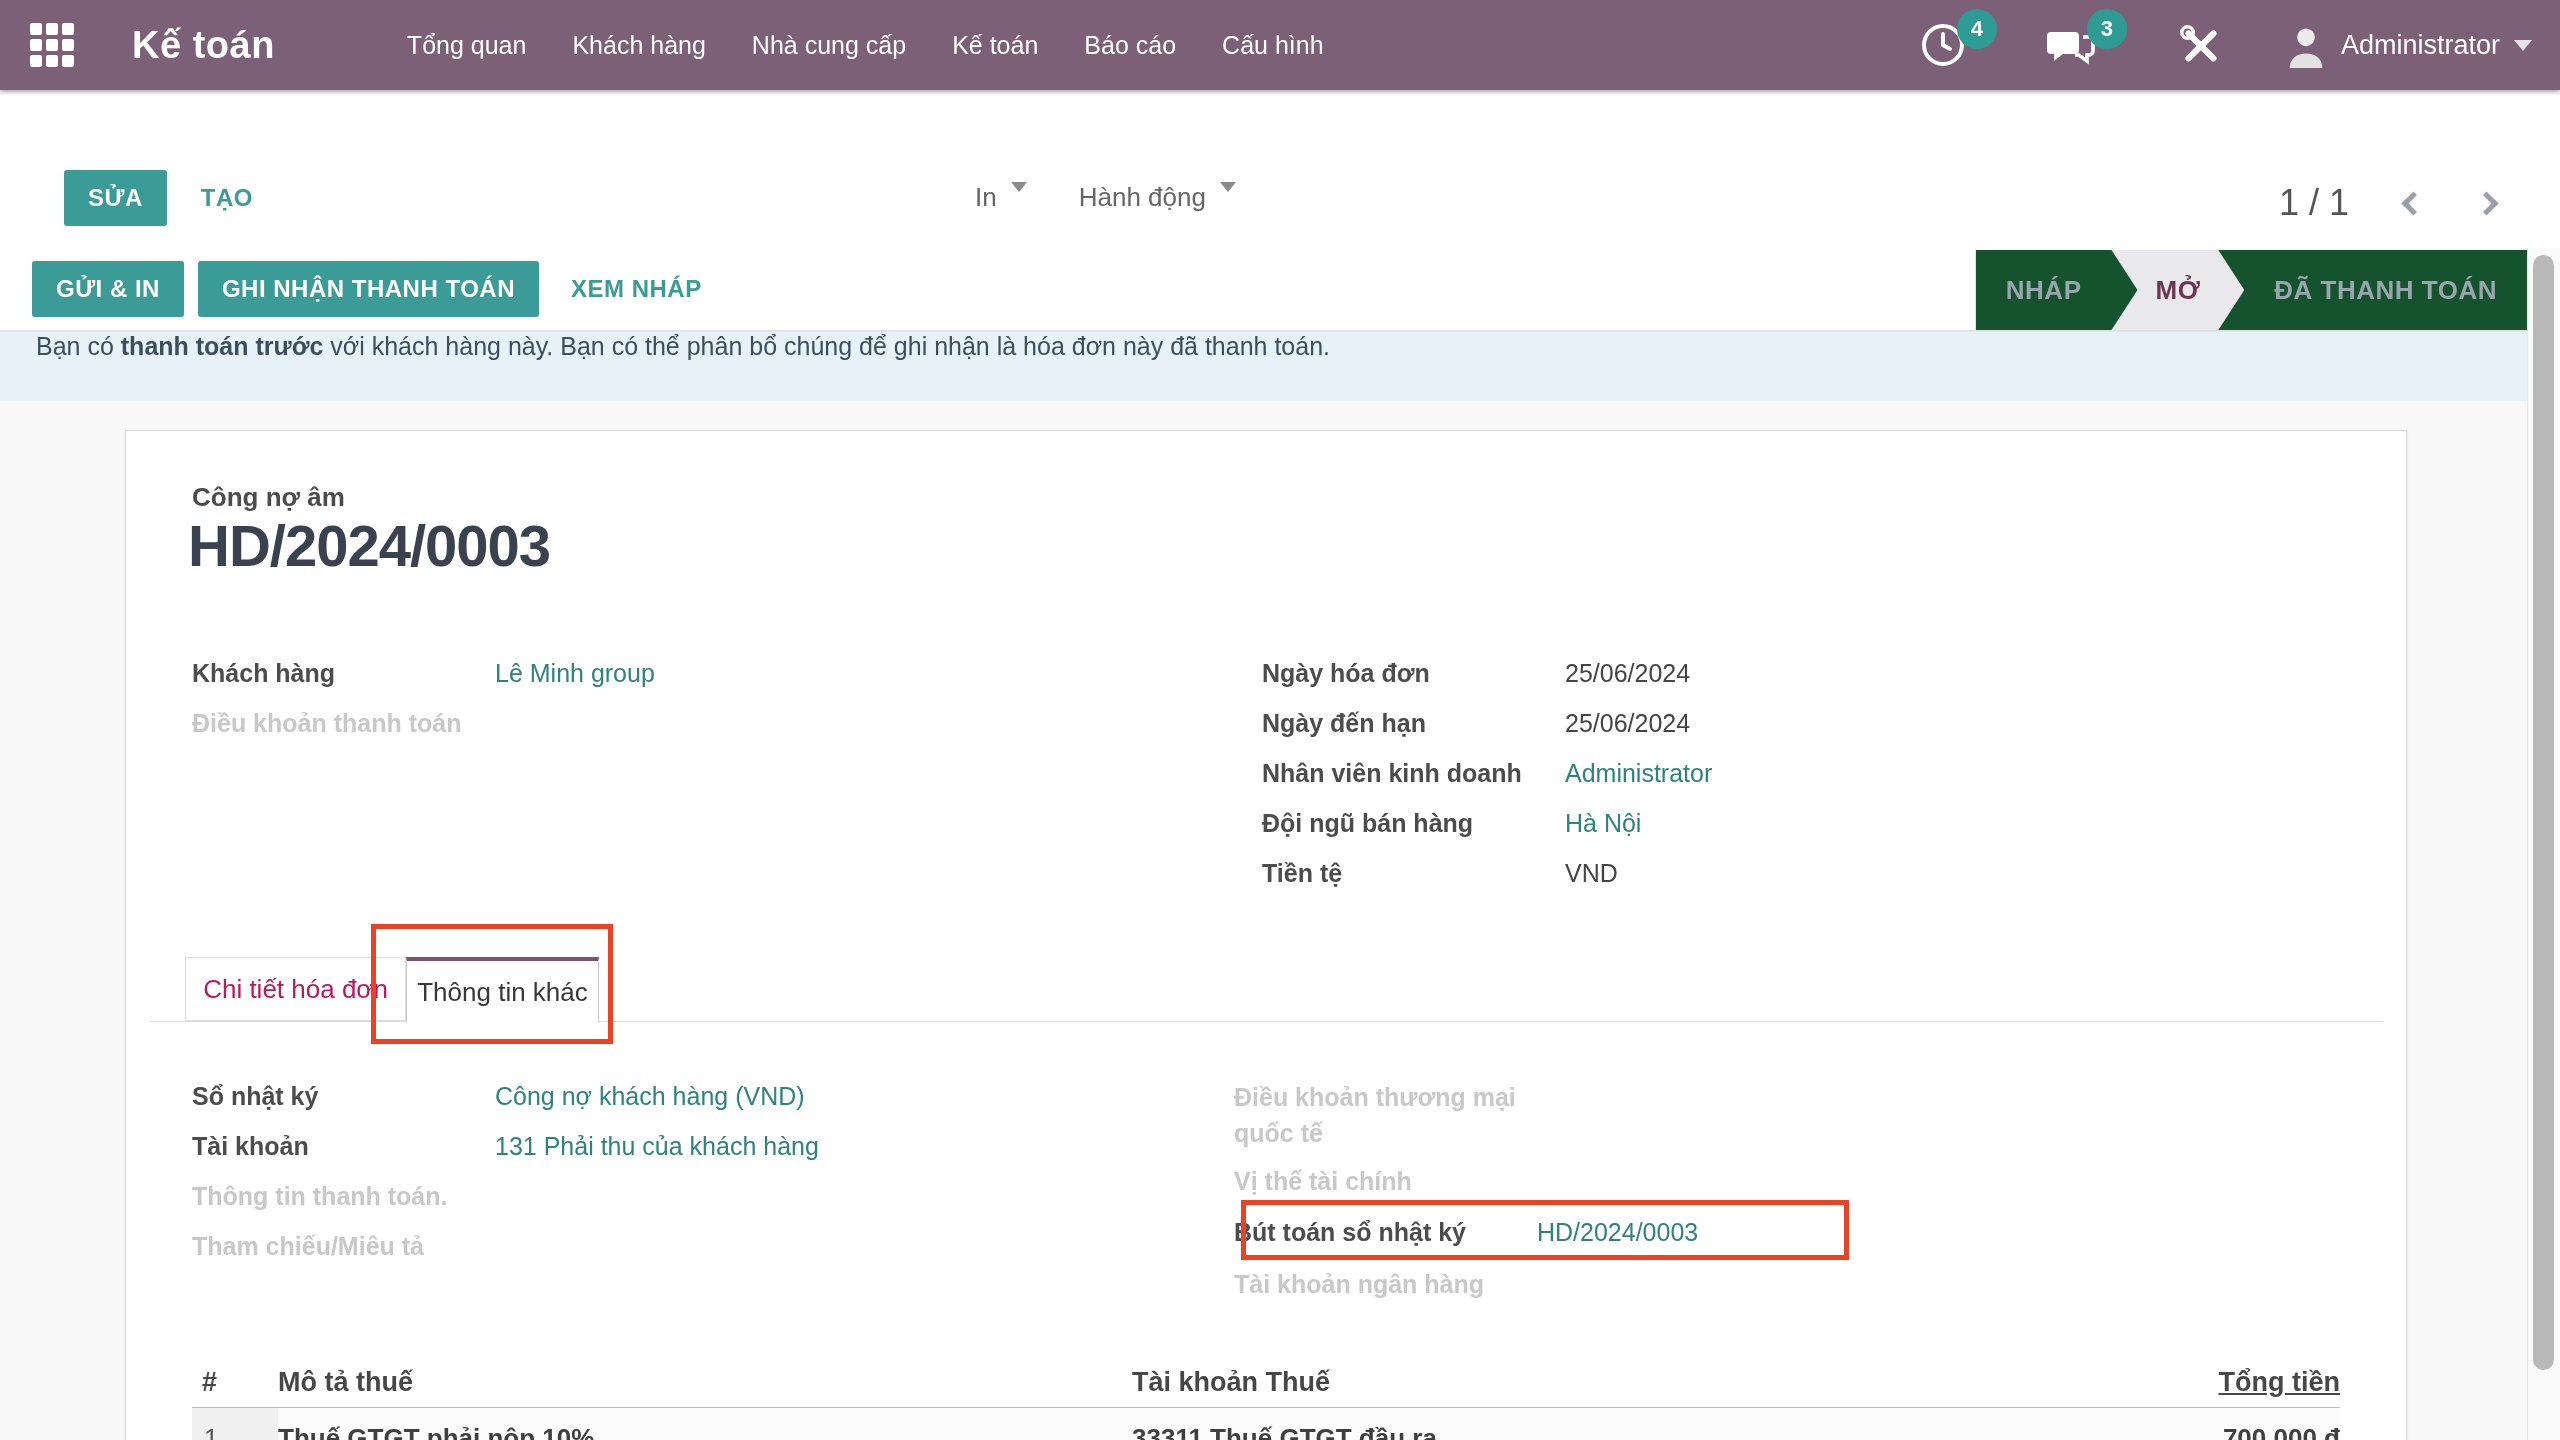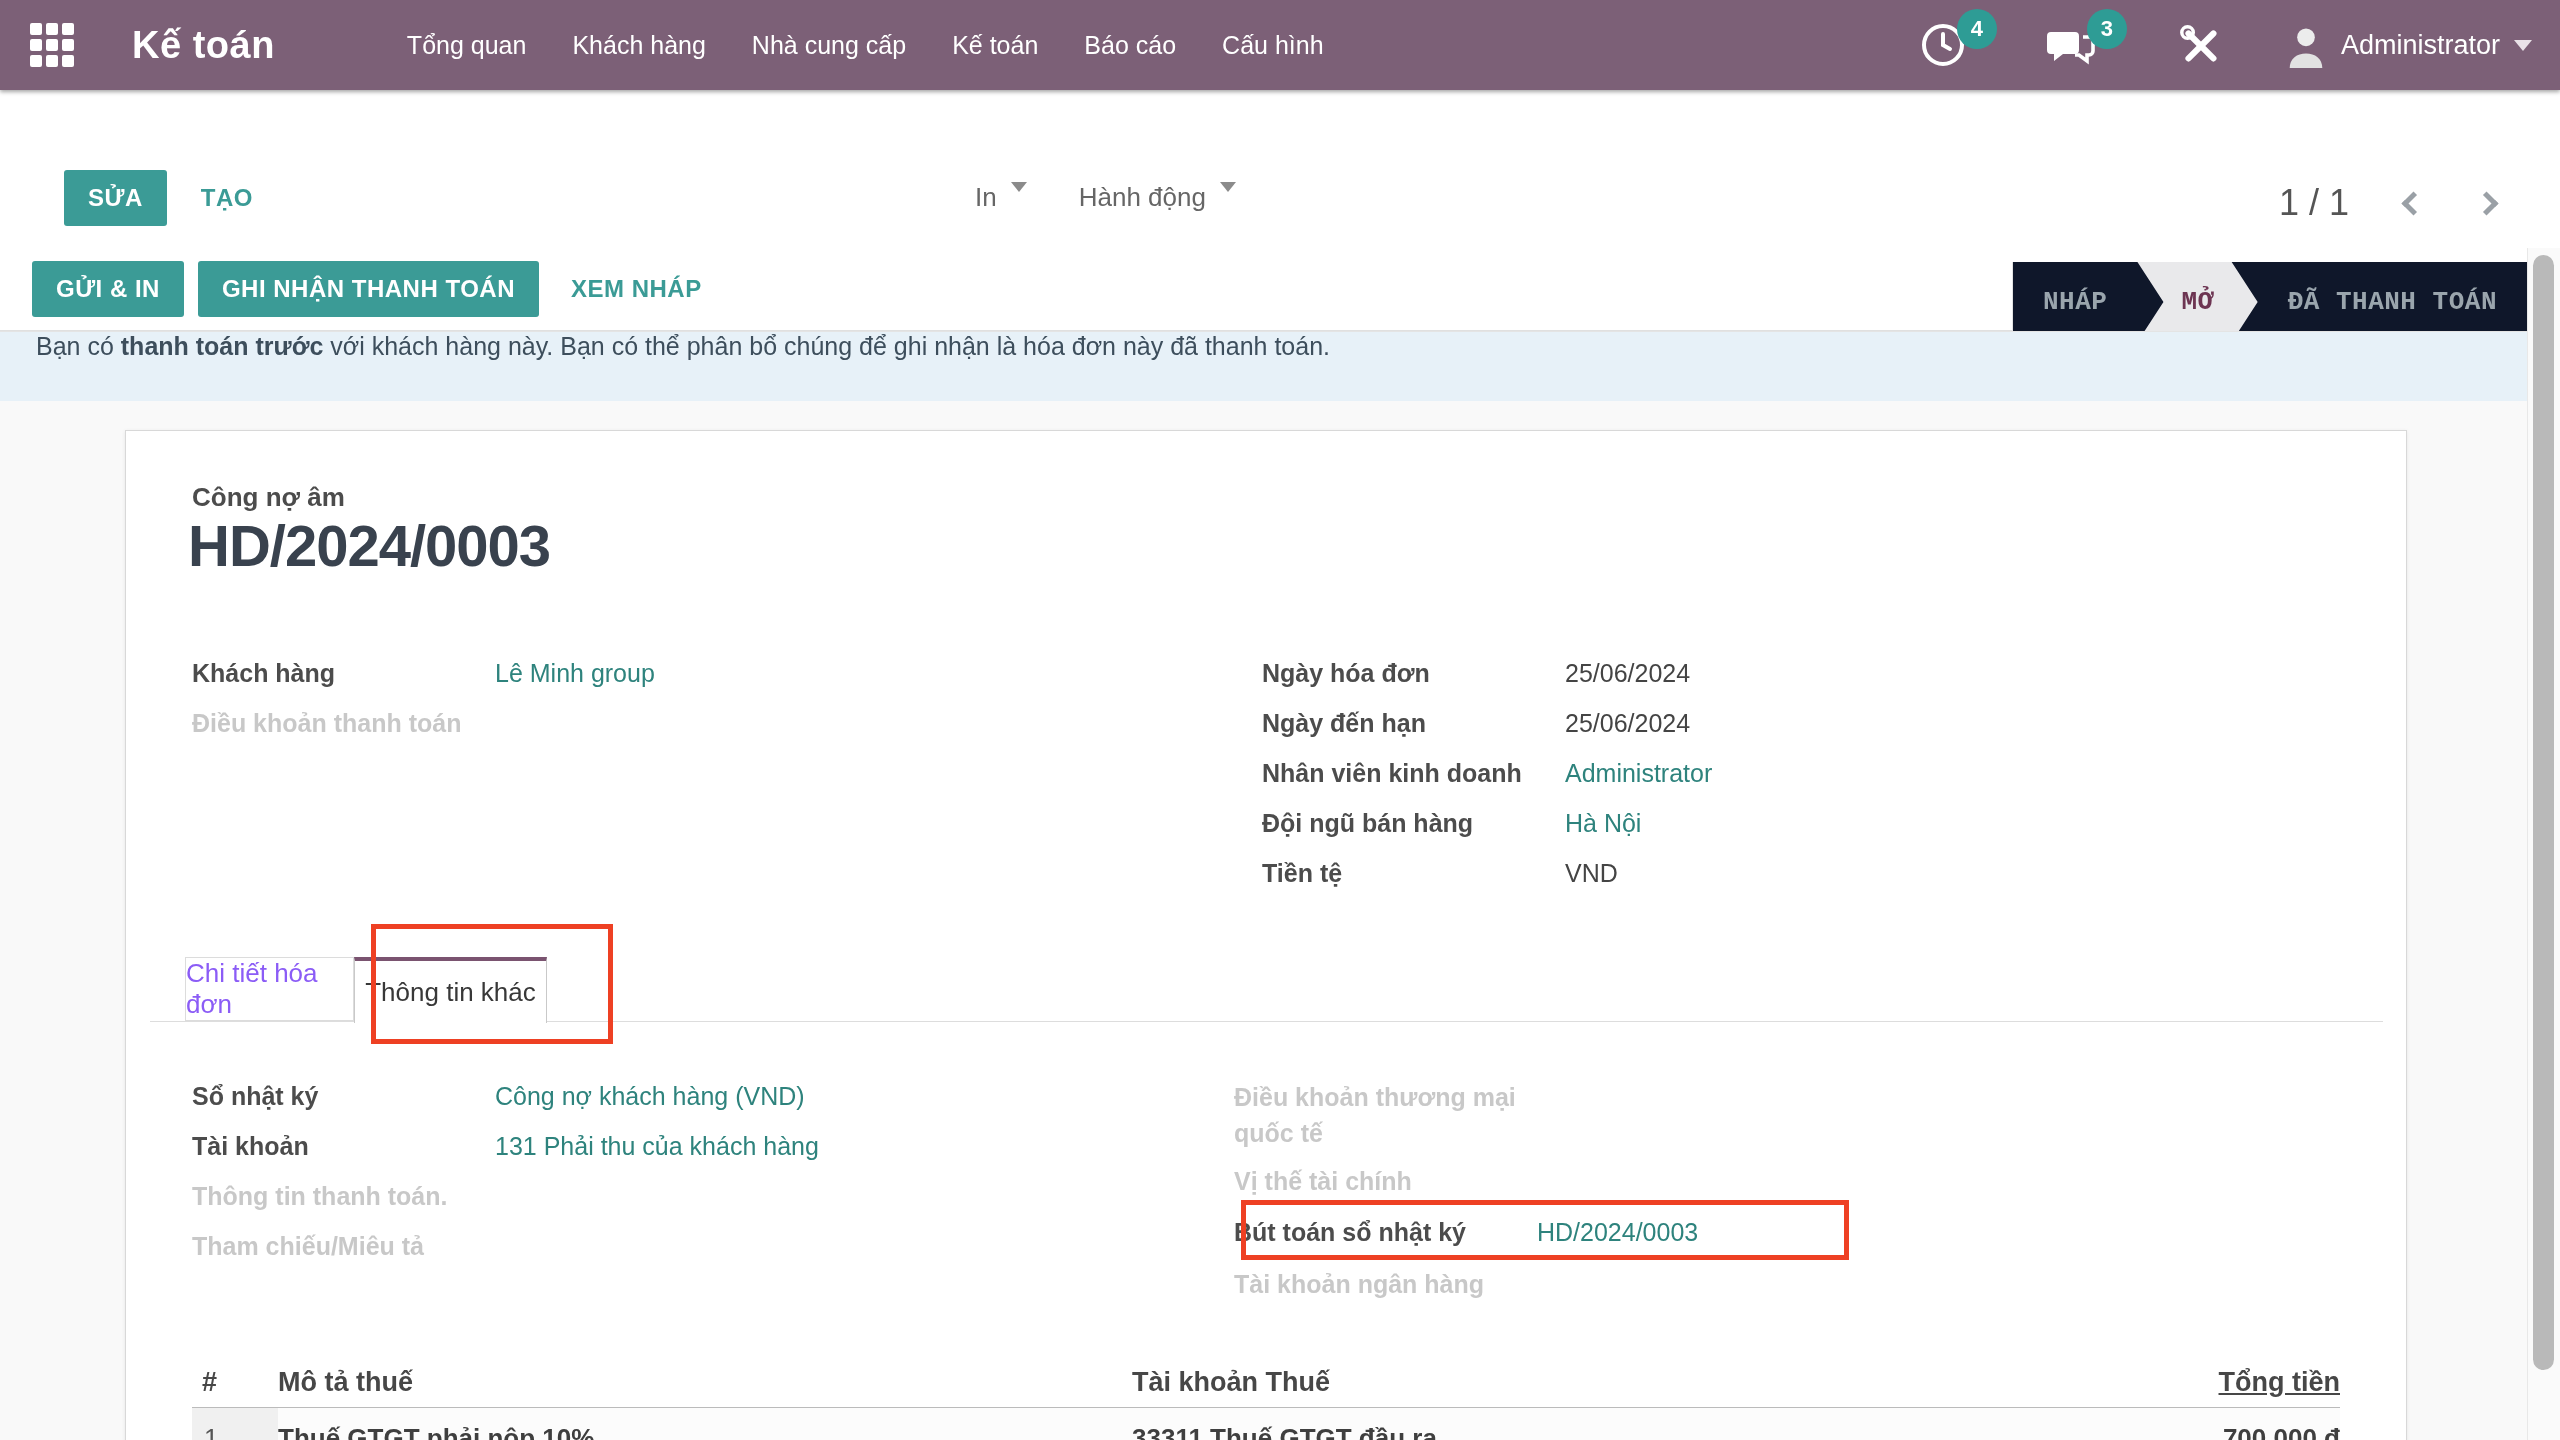--- a/index.html
+++ b/index.html
@@ -44,22 +44,22 @@
   .pager { position:absolute; right:65px; top:92px; display:flex; align-items:center; gap:56px; }
   .pager-count { font-size:36px; color:#555; }
   .chev { display:inline-block; width:17px; height:17px; border-top:5px solid #9aa0a6; border-right:5px solid #9aa0a6; cursor:pointer; }
   .chev-left { transform:rotate(-135deg); }
   .chev-right { transform:rotate(45deg); }
 
   
   .statusrow { position:absolute; left:0; top:250px; width:2560px; height:81px; background:#fff;
                border-bottom:1px solid #e0e0e0; }
   .status-buttons { position:absolute; left:32px; top:11px; display:flex; align-items:center; gap:14px; }
-  .pipeline { position:absolute; right:33px; top:12px; height:80px; display:flex; align-items:stretch;
-              border-left:1px solid #e3e3e3; background:#0f172a;font-family:Liberation Mono, monospace; }
+  .pipeline { position:absolute; right:33px; top:0; height:80px; display:flex; align-items:stretch;
+              border-left:1px solid #e3e3e3; background:#14532d; }
   .state { display:flex; align-items:center; padding:0 30px; font-size:26px; font-weight:700;
            color:#9AA5AD; letter-spacing:.5px; cursor:pointer; white-space:nowrap; }
   .state.active { background:#E9E9EB; color:#6D3552; padding:0 44px;
     clip-path:polygon(0 0, calc(100% - 26px) 0, 100% 50%, calc(100% - 26px) 100%, 0 100%, 26px 50%); }
 
   
   .banner { position:absolute; left:0; top:331px; width:2527px; height:76px; background:#E7F1F8;
             border-top:1px solid #e4e4e4; display:flex; align-items:flex-start; }
   .banner p { margin-left:36px; font-size:25px; color:#3D4E5C; }
   .banner b { font-weight:700; }
@@ -82,21 +82,21 @@
   .frow .fvalue { font-size:25px; color:#444; }
   .frow .fvalue.link { color:#2E837D; cursor:pointer; }
   .frow.empty .flabel { color:#C8C8C8; }
   .frow.tall { height:86px; align-items:flex-start; padding-top:8px; }
   .frow.h54 { height:54px; }
 
   
   .tabs { position:absolute; left:185px; top:957px; display:flex; z-index:3; }
   .tab { height:64px; display:flex; align-items:center; justify-content:center; font-size:26px;
          background:#fff; cursor:pointer; }
-  .tab-inactive { width:169px; border:1px solid #dcdcdc; color:#8b5cf6; }
+  .tab-inactive { width:221px; border:1px solid #dcdcdc; color:#be185d; }
   .tab-active { width:193px; border:1px solid #c9c9c9; border-top:4px solid #7A5370; border-bottom:none;
                 color:#383838; height:66px; margin-bottom:-2px; }
   .notebook-line { position:absolute; left:150px; top:1021px; width:2233px; height:1px; background:#ddd; z-index:2; }
 
   
   .hl-box { position:absolute; border:5px solid #EE4023; background:transparent; z-index:40; pointer-events:none; }
   .hl-tab { left:371px; top:924px; width:242px; height:120px; }
   .hl-journal { left:1241px; top:1200px; width:608px; height:60px; }
 
   

